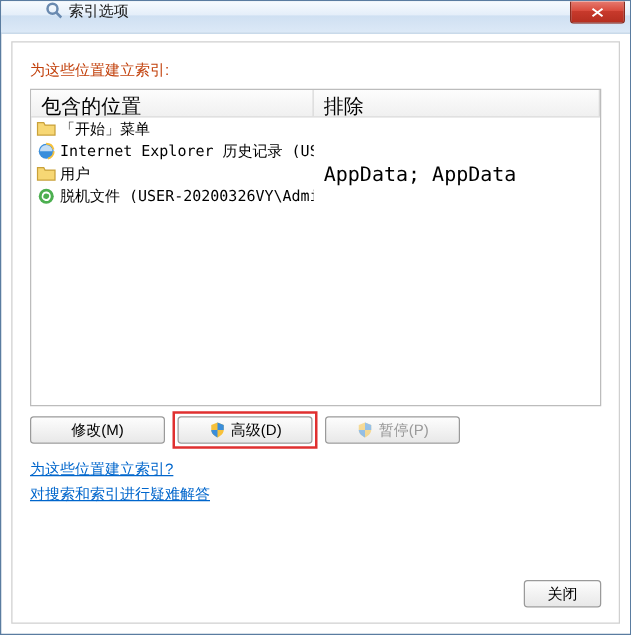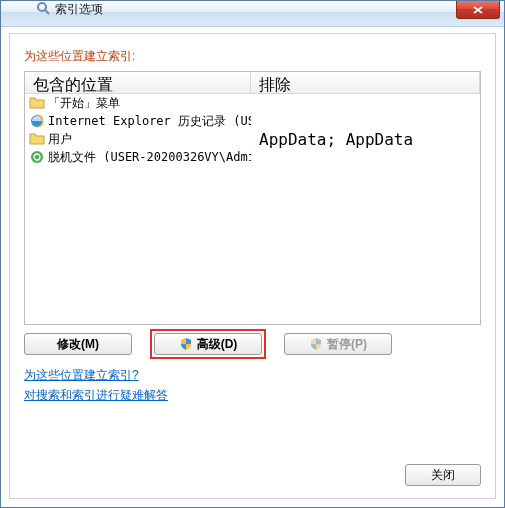--- a/index.html
+++ b/index.html
@@ -17,28 +17,28 @@
   .listview { border: 1px solid #bcbcbc; height: 254px; background: #fff; }
   .listview-header { display: flex; background: linear-gradient(to bottom, #fdfdfd, #f0f0f0); border-bottom: 1px solid #d8d8d8; height: 22px; }
   .listview-header > div { padding: 3px 8px; font-size: 16px; border-right: 1px solid #d8d8d8; }
   .col-loc { width: 226px; }
   .col-excl { flex: 1; }
   .listview-body { padding: 0; }
   .list-row { display: flex; height: 18px; align-items: center; }
   .list-row .cell-loc { width: 226px; display: flex; align-items: center; padding-left: 4px; white-space: nowrap; overflow: hidden; font-family: "SimSun", monospace; font-size: 12px; }
   .list-row .cell-excl { flex: 1; padding-left: 8px; font-family: "SimSun", monospace; font-size: 16px; }
   .item-icon { width: 16px; height: 16px; margin-right: 3px; flex-shrink: 0; }
-  .btn-row { display: flex; gap: 22px; margin-top: 8px; font-weight: bold; }
+  .btn-row { display: flex; gap: 10px; margin-top: 8px; }
   .btn { width: 108px; height: 22px; background: linear-gradient(to bottom, #fdfdfd, #e8e8e8); border: 1px solid #9a9a9a; border-radius: 3px; font-size: 12px; display: flex; align-items: center; justify-content: center; cursor: pointer; position: relative; }
   .btn.disabled { color: #9a9a9a; cursor: default; }
   .btn .shield { width: 14px; height: 14px; margin-right: 4px; }
   .highlight-box { position: absolute; border: 2px solid #e03030; pointer-events: none; }
   .links { margin-top: 10px; line-height: 1.7; }
   .links a { color: #0066cc; text-decoration: underline; font-size: 12px; cursor: pointer; display: inline-block;}
-  .footer-btn { position: absolute; right: 14px; bottom: 12px; width: 76px; height: 22px; background: linear-gradient(to bottom, #fdfdfd, #e8e8e8); border: 1px solid #9a9a9a; border-radius: 3px; font-size: 12px; display: flex; align-items: center; justify-content: center; cursor: pointer; }
+  .footer-btn { position: absolute; right: 14px; bottom: 12px; width: 62px; height: 22px; background: linear-gradient(to bottom, #fdfdfd, #e8e8e8); border: 1px solid #9a9a9a; border-radius: 3px; font-size: 12px; display: flex; align-items: center; justify-content: center; cursor: pointer; }
 </style>
 </head>
 <body>
 
 <div class="window">
   <div class="titlebar">
     <span class="titlebar-icon">
       <svg viewBox="0 0 16 16">
           <circle cx="7" cy="6" r="4" fill="none" stroke="#6a8ab0" stroke-width="2"></circle>
           <line x1="10" y1="9" x2="14" y2="13" stroke="#6a8ab0" stroke-width="2"></line>

